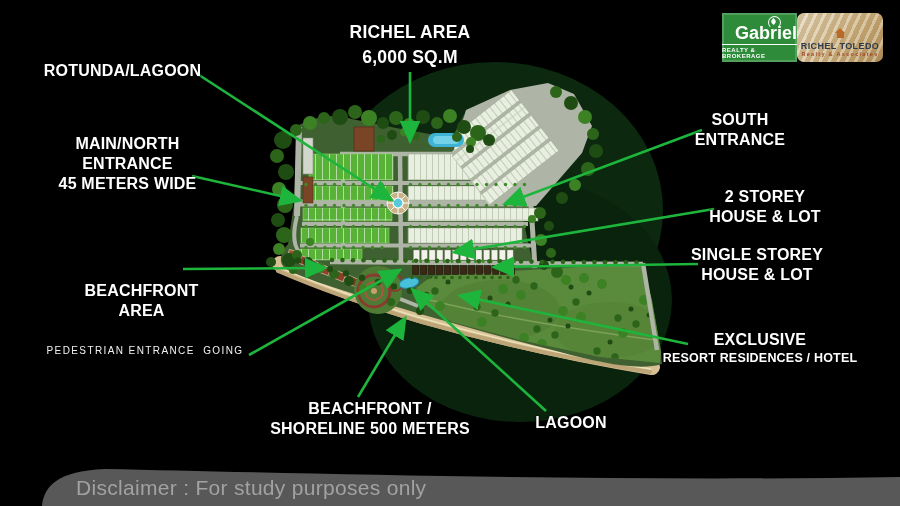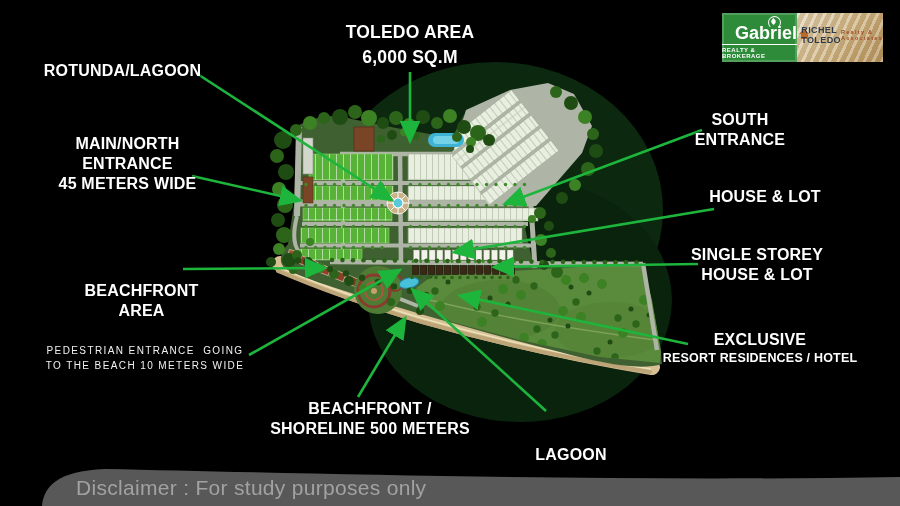--- a/index.html
+++ b/index.html
@@ -11,43 +11,43 @@
        font-size:16px;line-height:20px;letter-spacing:.2px;
        text-shadow:0 1px 3px rgba(0,0,0,.95), 0 0 2px rgba(0,0,0,.8);}
   .ann div{white-space:pre;}
   .ann-amenity{left:310px;top:20px;width:200px;font-size:17.5px;line-height:25px;}
   .ann-rotunda{left:30px;top:61px;width:185px;}
   .ann-main{left:35px;top:134px;width:185px;}
   .ann-beachcom{left:49px;top:242px;width:185px;margin-top:39px;}
   .ann-pedestrian{left:15px;top:343px;width:260px;font-size:10px;line-height:15px;
                   font-weight:normal;letter-spacing:1.4px;color:#f2f2f2;}
   .ann-shoreline{left:270px;top:399px;width:200px;}
-  .ann-lagoon{left:521px;top:413px;width:100px;margin-top:32px;}
+  .ann-lagoon{left:521px;top:413px;width:100px;}
   .ann-south{left:690px;top:110px;width:100px;}
   .ann-two{left:695px;top:187px;width:140px;}
   .ann-single{left:682px;top:245px;width:150px;}
   .ann-exclusive{left:655px;top:330px;width:210px;}
   .ann-exclusive .sub{font-size:12.5px;line-height:16px;}
   .arrow-line{stroke:var(--arrow,#1db53c);stroke-width:2.6;fill:none;}
   
   .logo-strip{position:absolute;left:722px;top:13px;display:flex;}
   .logo-gabriel{width:75px;height:49px;background:var(--gab,#2e8b3a);color:#fff;
       display:flex;flex-direction:column;align-items:flex-end;justify-content:center;
       box-shadow:inset 0 0 0 2px rgba(255,255,255,.18);position:relative;}
   .leaf-icon{position:absolute;top:3px;right:16px;width:11px;height:11px;
       border:1.5px solid #fff;border-radius:50%;border-bottom-color:transparent;}
   .leaf-icon::after{content:"";position:absolute;left:2px;top:2px;width:5px;height:5px;
       background:#fff;border-radius:0 70% 0 70%;transform:rotate(40deg);}
   .gab-name{font-size:18px;font-weight:bold;line-height:18px;margin-top:8px;}
   .gab-tag{font-size:6px;letter-spacing:.5px;border-top:1px solid #fff;
       padding-top:1.5px;margin-top:2px;font-weight:bold;}
   .logo-richel{width:86px;height:49px;position:relative;color:#2e3a4a;
       background:linear-gradient(130deg,#e3d6ba,#cdb384 55%,#b3925e);
-      display:flex;flex-direction:row;align-items:center;justify-content:flex-end;
-      padding-bottom:5px;box-sizing:border-box;overflow:hidden;}
+      display:flex;flex-direction:column;align-items:center;justify-content:flex-end;
+      padding-bottom:5px;box-sizing:border-box;overflow:hidden;border-radius:7px;}
   .logo-richel::before{content:"";position:absolute;inset:0;
       background:repeating-linear-gradient(115deg,rgba(255,255,255,.28) 0 3px,rgba(140,100,40,.18) 3px 8px);}
   .richel-name{font-size:9px;font-weight:bold;letter-spacing:.4px;position:relative;}
   .richel-tag{font-size:5.5px;letter-spacing:1.3px;color:#9e4a2a;font-weight:bold;position:relative;}
   .house-icon{position:relative;width:14px;height:11px;margin-bottom:2px;}
   .house-icon .roof{position:absolute;left:2px;top:0;width:0;height:0;
       border-left:5px solid transparent;border-right:5px solid transparent;
       border-bottom:5px solid #b96a28;}
   .house-icon .base{position:absolute;left:3.5px;top:5px;width:7px;height:5px;background:#b96a28;}
   
@@ -483,51 +483,51 @@
       <line class="arrow-line" x1="358" y1="397" x2="404" y2="320" marker-end="url(#ah)"></line>
       <line class="arrow-line" x1="546" y1="411" x2="414" y2="291" marker-end="url(#ah)"></line>
       <line class="arrow-line" x1="702" y1="130" x2="507" y2="203" marker-end="url(#ah)"></line>
       <line class="arrow-line" x1="714" y1="209" x2="456" y2="252" marker-end="url(#ah)"></line>
       <line class="arrow-line" x1="698" y1="264" x2="496" y2="267" marker-end="url(#ah)"></line>
       <line class="arrow-line" x1="688" y1="344" x2="462" y2="296" marker-end="url(#ah)"></line>
     </g>
   </svg>
 
   <div class="ann ann-amenity">
-    <div>TOLEDO AREA</div>
+    <div>RICHEL AREA</div>
     <div>6,000 SQ.M</div>
   </div>
   <div class="ann ann-rotunda">
     <div>ROTUNDA/LAGOON</div>
   </div>
   <div class="ann ann-main">
     <div>MAIN/NORTH</div>
     <div>ENTRANCE</div>
     <div>45 METERS WIDE</div>
   </div>
   <div class="ann ann-beachcom">
     <div>BEACHFRONT</div>
     <div>AREA</div>
   </div>
   <div class="ann ann-pedestrian">
     <div>PEDESTRIAN ENTRANCE  GOING</div>
-    <div>TO THE BEACH 10 METERS WIDE</div>
   </div>
   <div class="ann ann-shoreline">
     <div>BEACHFRONT /</div>
     <div>SHORELINE 500 METERS</div>
   </div>
   <div class="ann ann-lagoon">
     <div>LAGOON</div>
   </div>
   <div class="ann ann-south">
     <div>SOUTH</div>
     <div>ENTRANCE</div>
   </div>
   <div class="ann ann-two">
+    <div>2 STOREY</div>
     <div>HOUSE &amp; LOT</div>
   </div>
   <div class="ann ann-single">
     <div>SINGLE STOREY</div>
     <div>HOUSE &amp; LOT</div>
   </div>
   <div class="ann ann-exclusive">
     <div>EXCLUSIVE</div>
     <div class="sub">RESORT RESIDENCES / HOTEL</div>
   </div>

